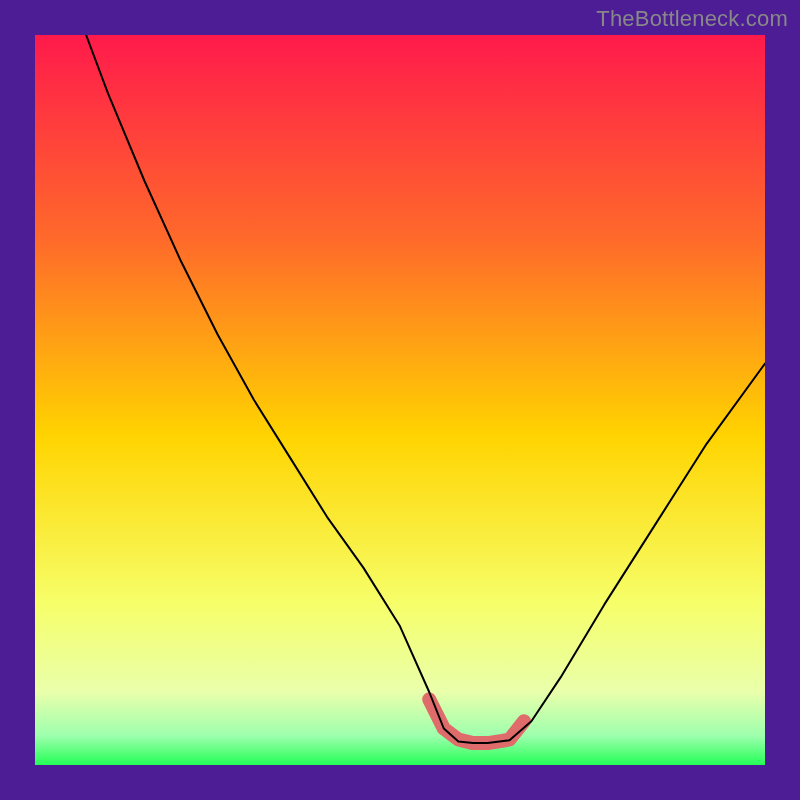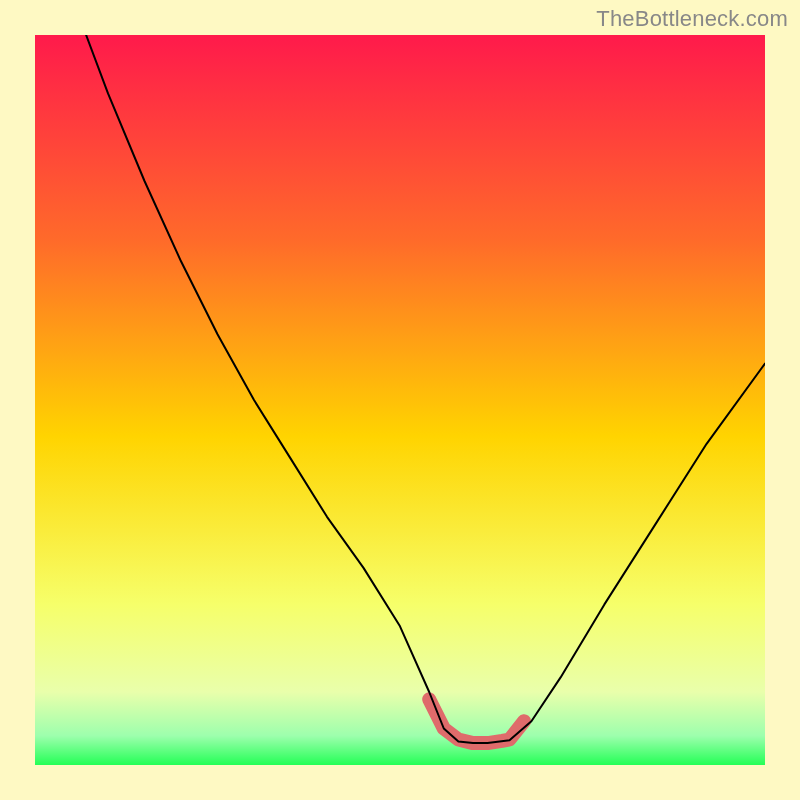--- a/index.html
+++ b/index.html
@@ -8,21 +8,21 @@
     width: 800px;
     height: 800px;
     background: #000;
     font-family: Arial, Helvetica, sans-serif;
     overflow: hidden;
   }
   .frame {
     position: relative;
     width: 800px;
     height: 800px;
-    background: #fef9c3;
+    background: #4c1d95;
   }
   .plot {
     position: absolute;
     left: 35px;
     top: 35px;
     width: 730px;
     height: 730px;
     overflow: hidden;
   }
   .attribution {

